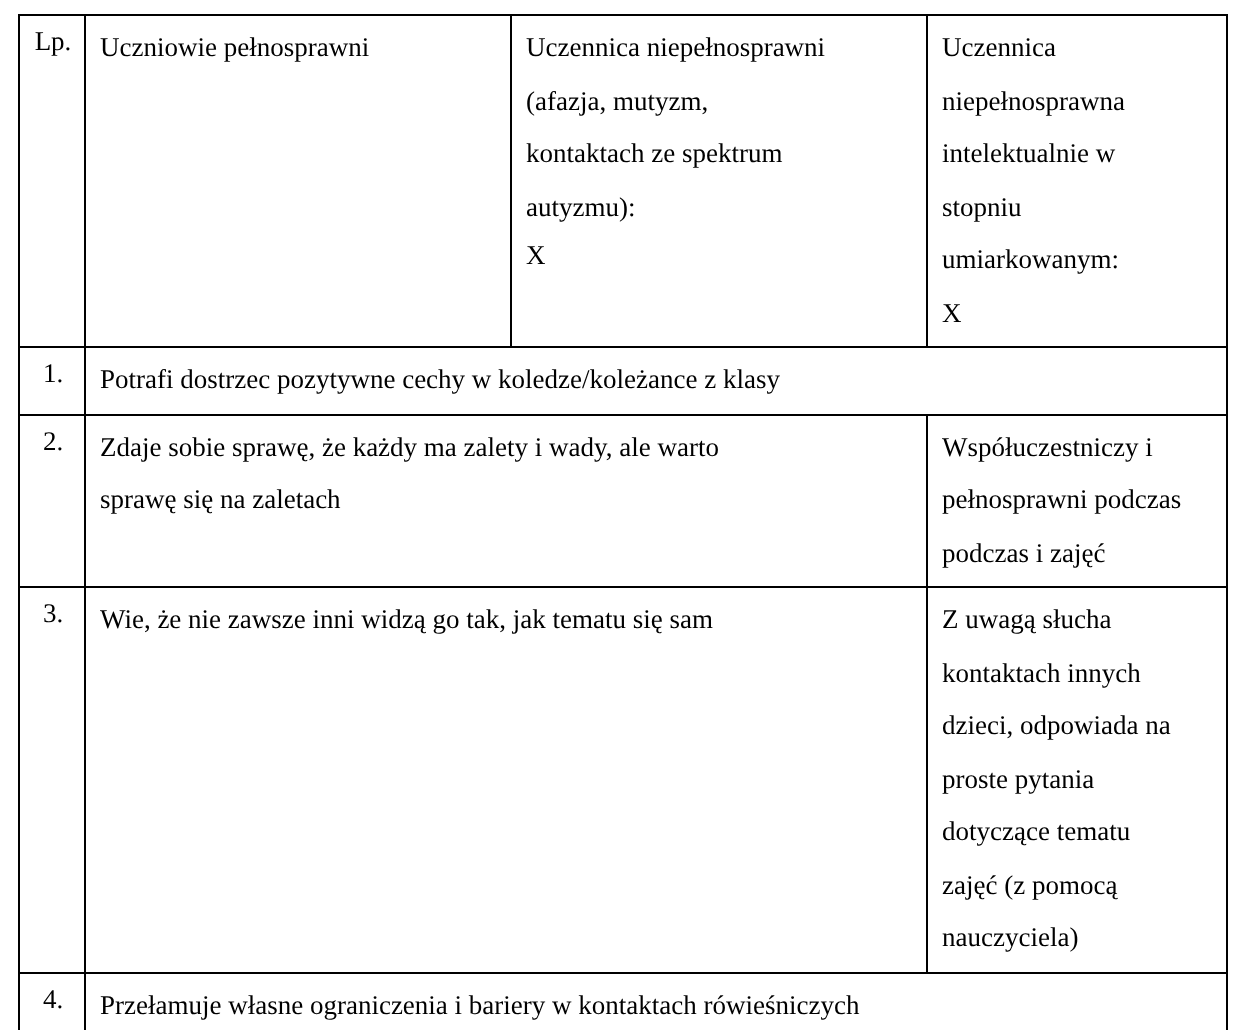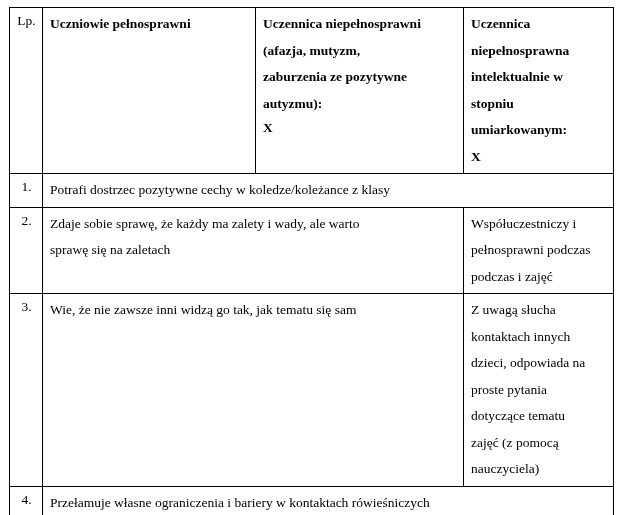--- a/index.html
+++ b/index.html
@@ -46,21 +46,21 @@
   tr.header-row td {
     height: 158px;
   }
   td.h-lp {
     font-weight: normal;
     text-align: center;
     padding-left: 2px;
     padding-right: 2px;
   }
   td.h-bold {
-    font-weight: bold;
+    font-weight: normal;
   }
   
   .ln {
     display: block;
     line-height: 26.5px;
     white-space: nowrap;
   }
   .ln.tight {
     line-height: 20px;
   }
@@ -106,21 +106,21 @@
       <tr class="header-row">
         <td class="h-lp">
           <span class="ln tight">Lp.</span>
         </td>
         <td class="h-bold">
           <span class="ln">Uczniowie pełnosprawni</span>
         </td>
         <td class="h-bold">
           <span class="ln">Uczennica niepełnosprawni</span>
           <span class="ln">(afazja, mutyzm,</span>
-          <span class="ln">zaburzenia ze pozytywne</span>
+          <span class="ln">kontaktach ze spektrum</span>
           <span class="ln">autyzmu):</span>
           <span class="ln snug">X</span>
         </td>
         <td class="h-bold">
           <span class="ln">Uczennica</span>
           <span class="ln">niepełnosprawna</span>
           <span class="ln">intelektualnie w</span>
           <span class="ln">stopniu</span>
           <span class="ln">umiarkowanym:</span>
           <span class="ln">X</span>

